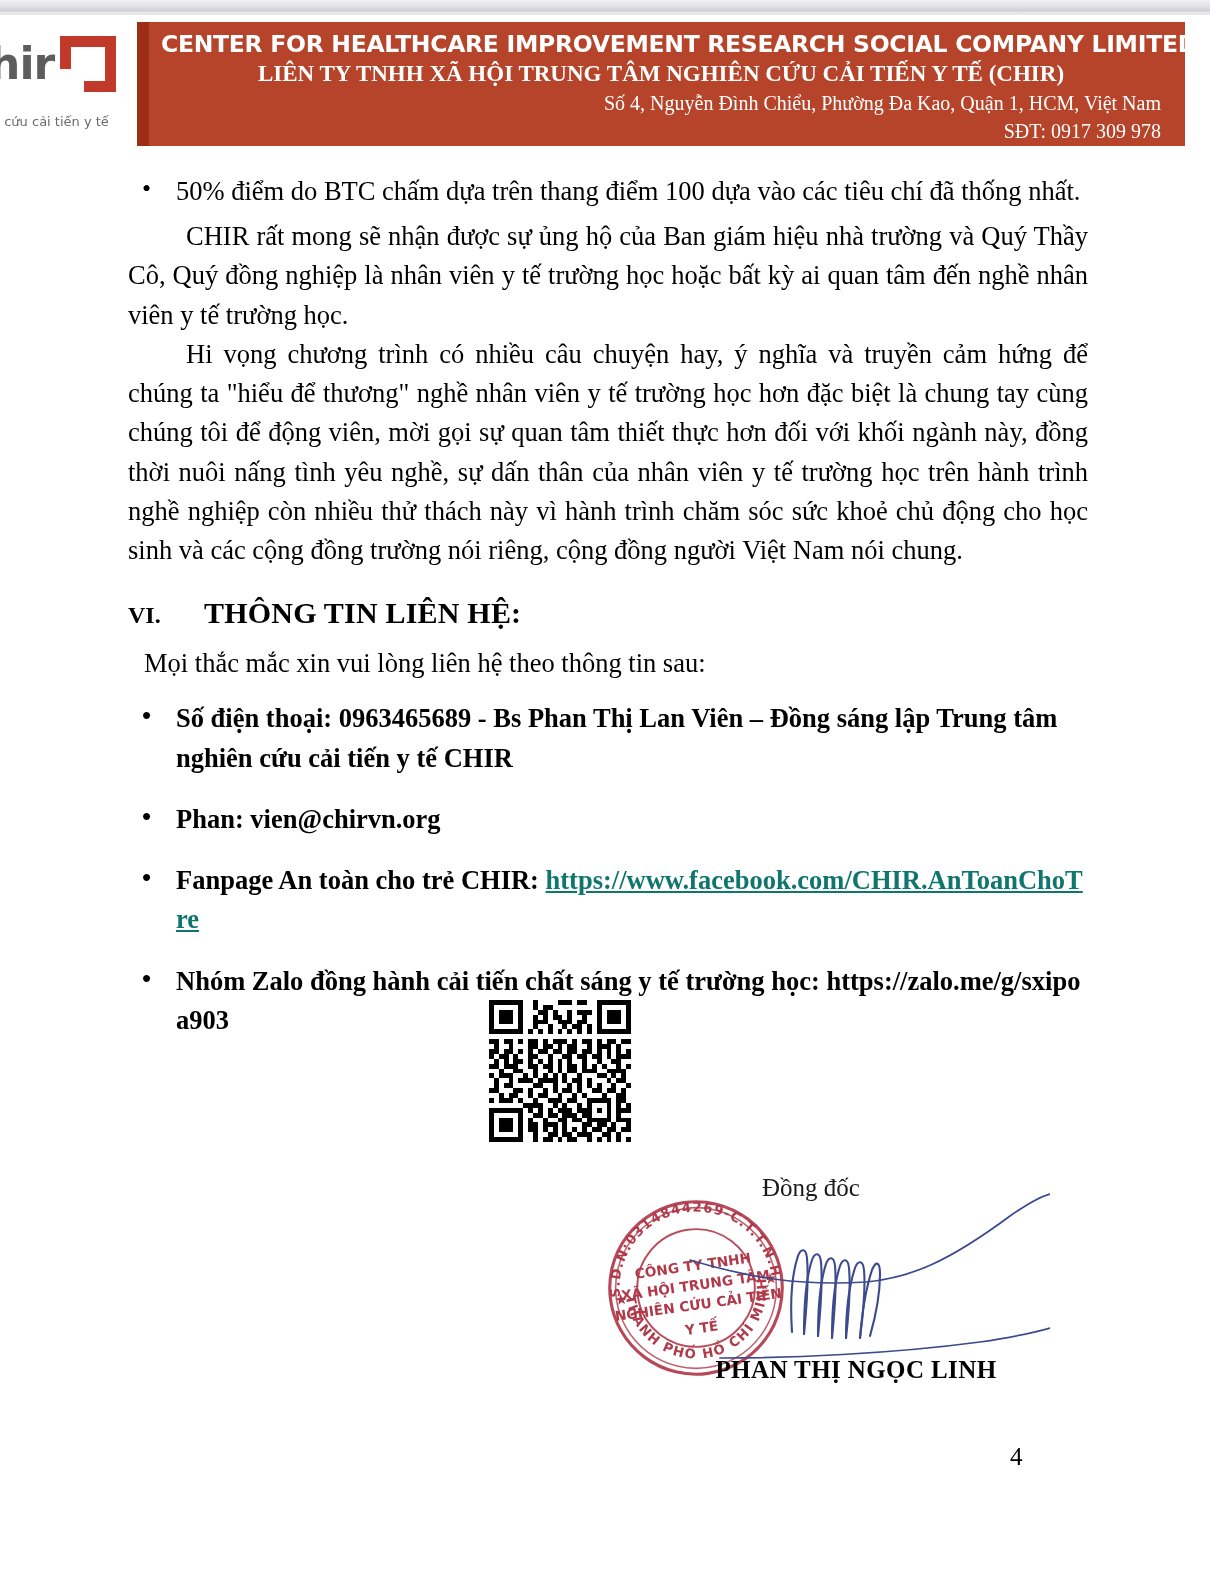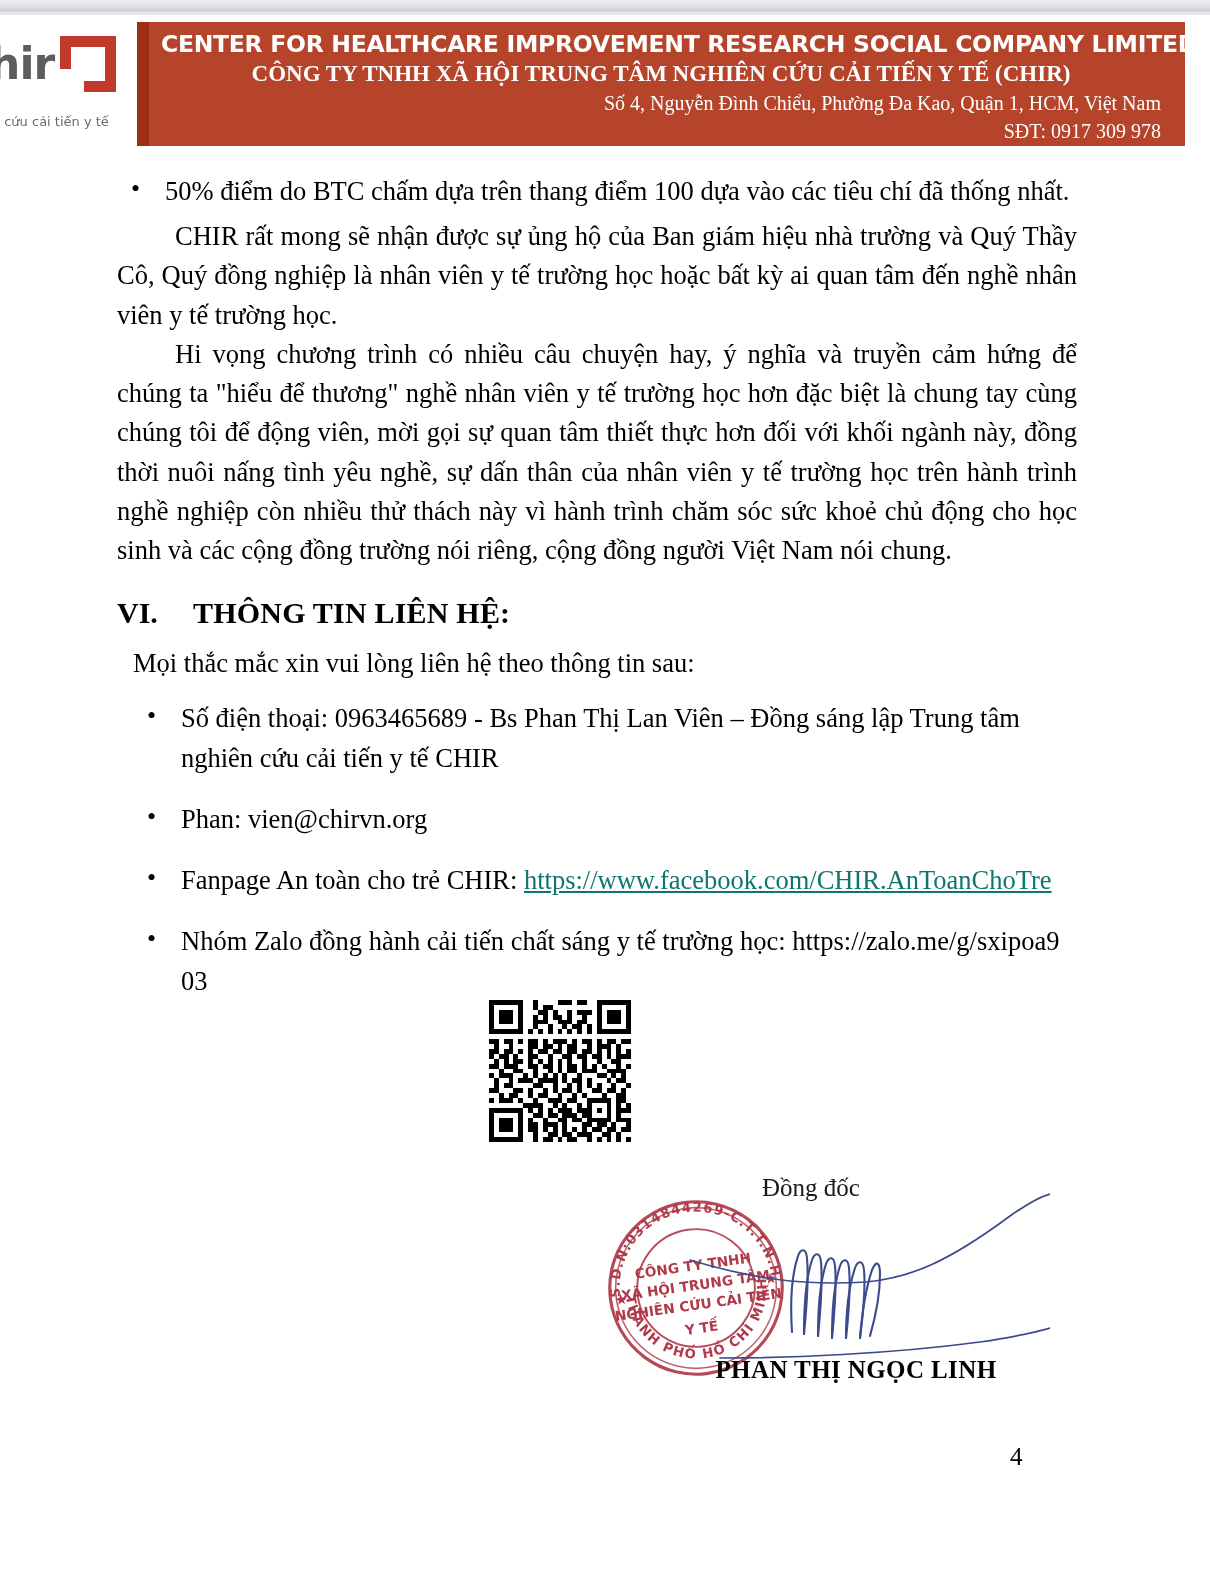--- a/index.html
+++ b/index.html
@@ -153,21 +153,21 @@
     font-family: "Liberation Serif", "DejaVu Serif", serif;
     font-size: 20px;
     text-align: right;
     line-height: 1.4;
     white-space: nowrap;
   }
 
   
   .body-area {
     position: absolute;
-    left: 117px;
+    left: 128px;
     top: 172px;
     width: 960px;
   }
 
   .bullet-item {
     position: relative;
     padding-left: 48px;
     font-size: 26.5px;
     line-height: 1.48;
     text-align: justify;
@@ -190,39 +190,40 @@
     margin: 0;
   }
 
   .section-head {
     display: flex;
     align-items: baseline;
     margin-top: 26px;
     margin-bottom: 14px;
   }
   .section-num {
-    font-size: 30px;
+    font-size: 24px;
     font-weight: 700;
     width: 76px;
     flex: 0 0 76px;
   }
   .section-title {
     font-size: 30px;
     font-weight: 700;
     letter-spacing: 0.2px;
   }
 
   .lead-line {
     font-size: 26.5px;
     line-height: 1.48;
     margin: 0 0 16px 16px;
   }
 
   .contact-list {
-    margin: 16px;
+    margin: 0;
+    font-weight: bold;
   }
   .contact-item {
     position: relative;
     padding-left: 48px;
     font-size: 26.5px;
     line-height: 1.48;
     margin-bottom: 22px;
   }
   .contact-item:before {
     content: "\2022";
@@ -314,21 +315,21 @@
     <div class="logo-box">
       <div class="logo-mark">
         <div class="logo-word">chir</div>
         <div class="logo-bracket"></div>
       </div>
       <div class="logo-tag">hiên cứu cải tiến y tế</div>
     </div>
 
     <div class="header-band">
       <div class="hdr-line1">CENTER FOR HEALTHCARE IMPROVEMENT RESEARCH SOCIAL COMPANY LIMITED(CHIR)</div>
-      <div class="hdr-line2">CÔNG TY TNHH XÃ HỘI TRUNG TÂM NGHIÊN CỨU CẢI TIẾN Y TẾ (CHIR)</div>
+      <div class="hdr-line2">LIÊN TY TNHH XÃ HỘI TRUNG TÂM NGHIÊN CỨU CẢI TIẾN Y TẾ (CHIR)</div>
       <div class="hdr-line3">Số 4, Nguyễn Đình Chiểu, Phường Đa Kao, Quận 1, HCM, Việt Nam</div>
       <div class="hdr-line4">SĐT: 0917 309 978</div>
     </div>
 
   </div>
 
   <div class="body-area">
 
     <div class="bullet-item">50% điểm do BTC chấm dựa trên thang điểm 100 dựa vào các tiêu chí đã thống nhất.</div>
 

